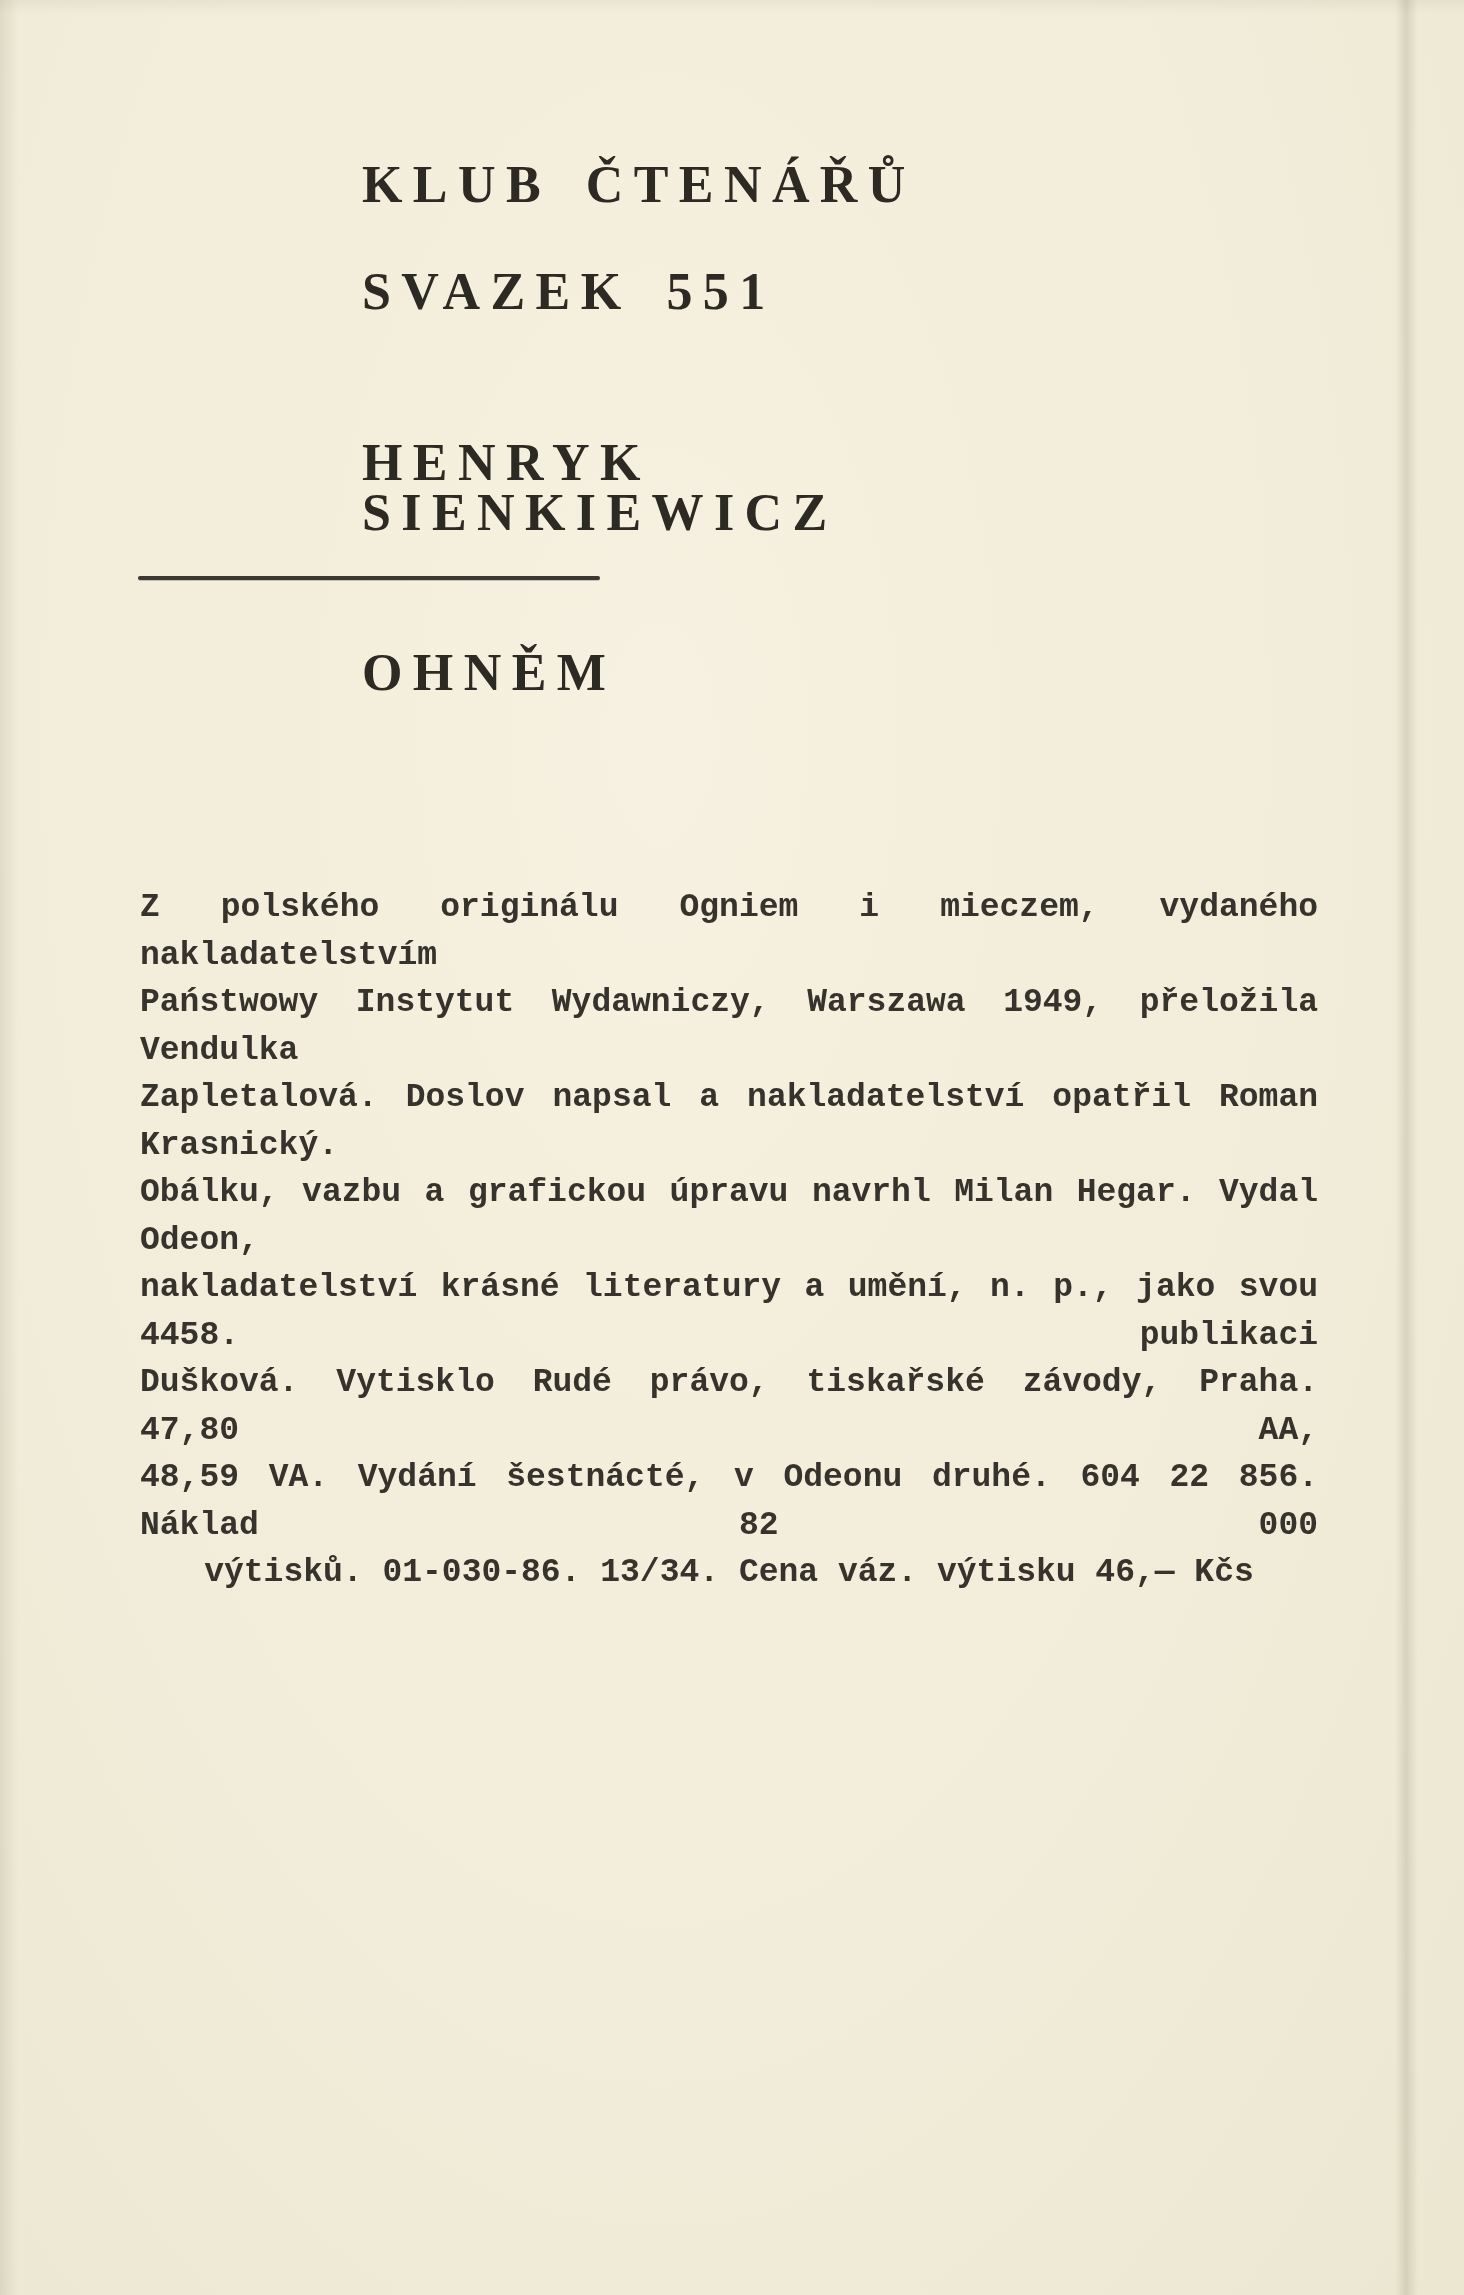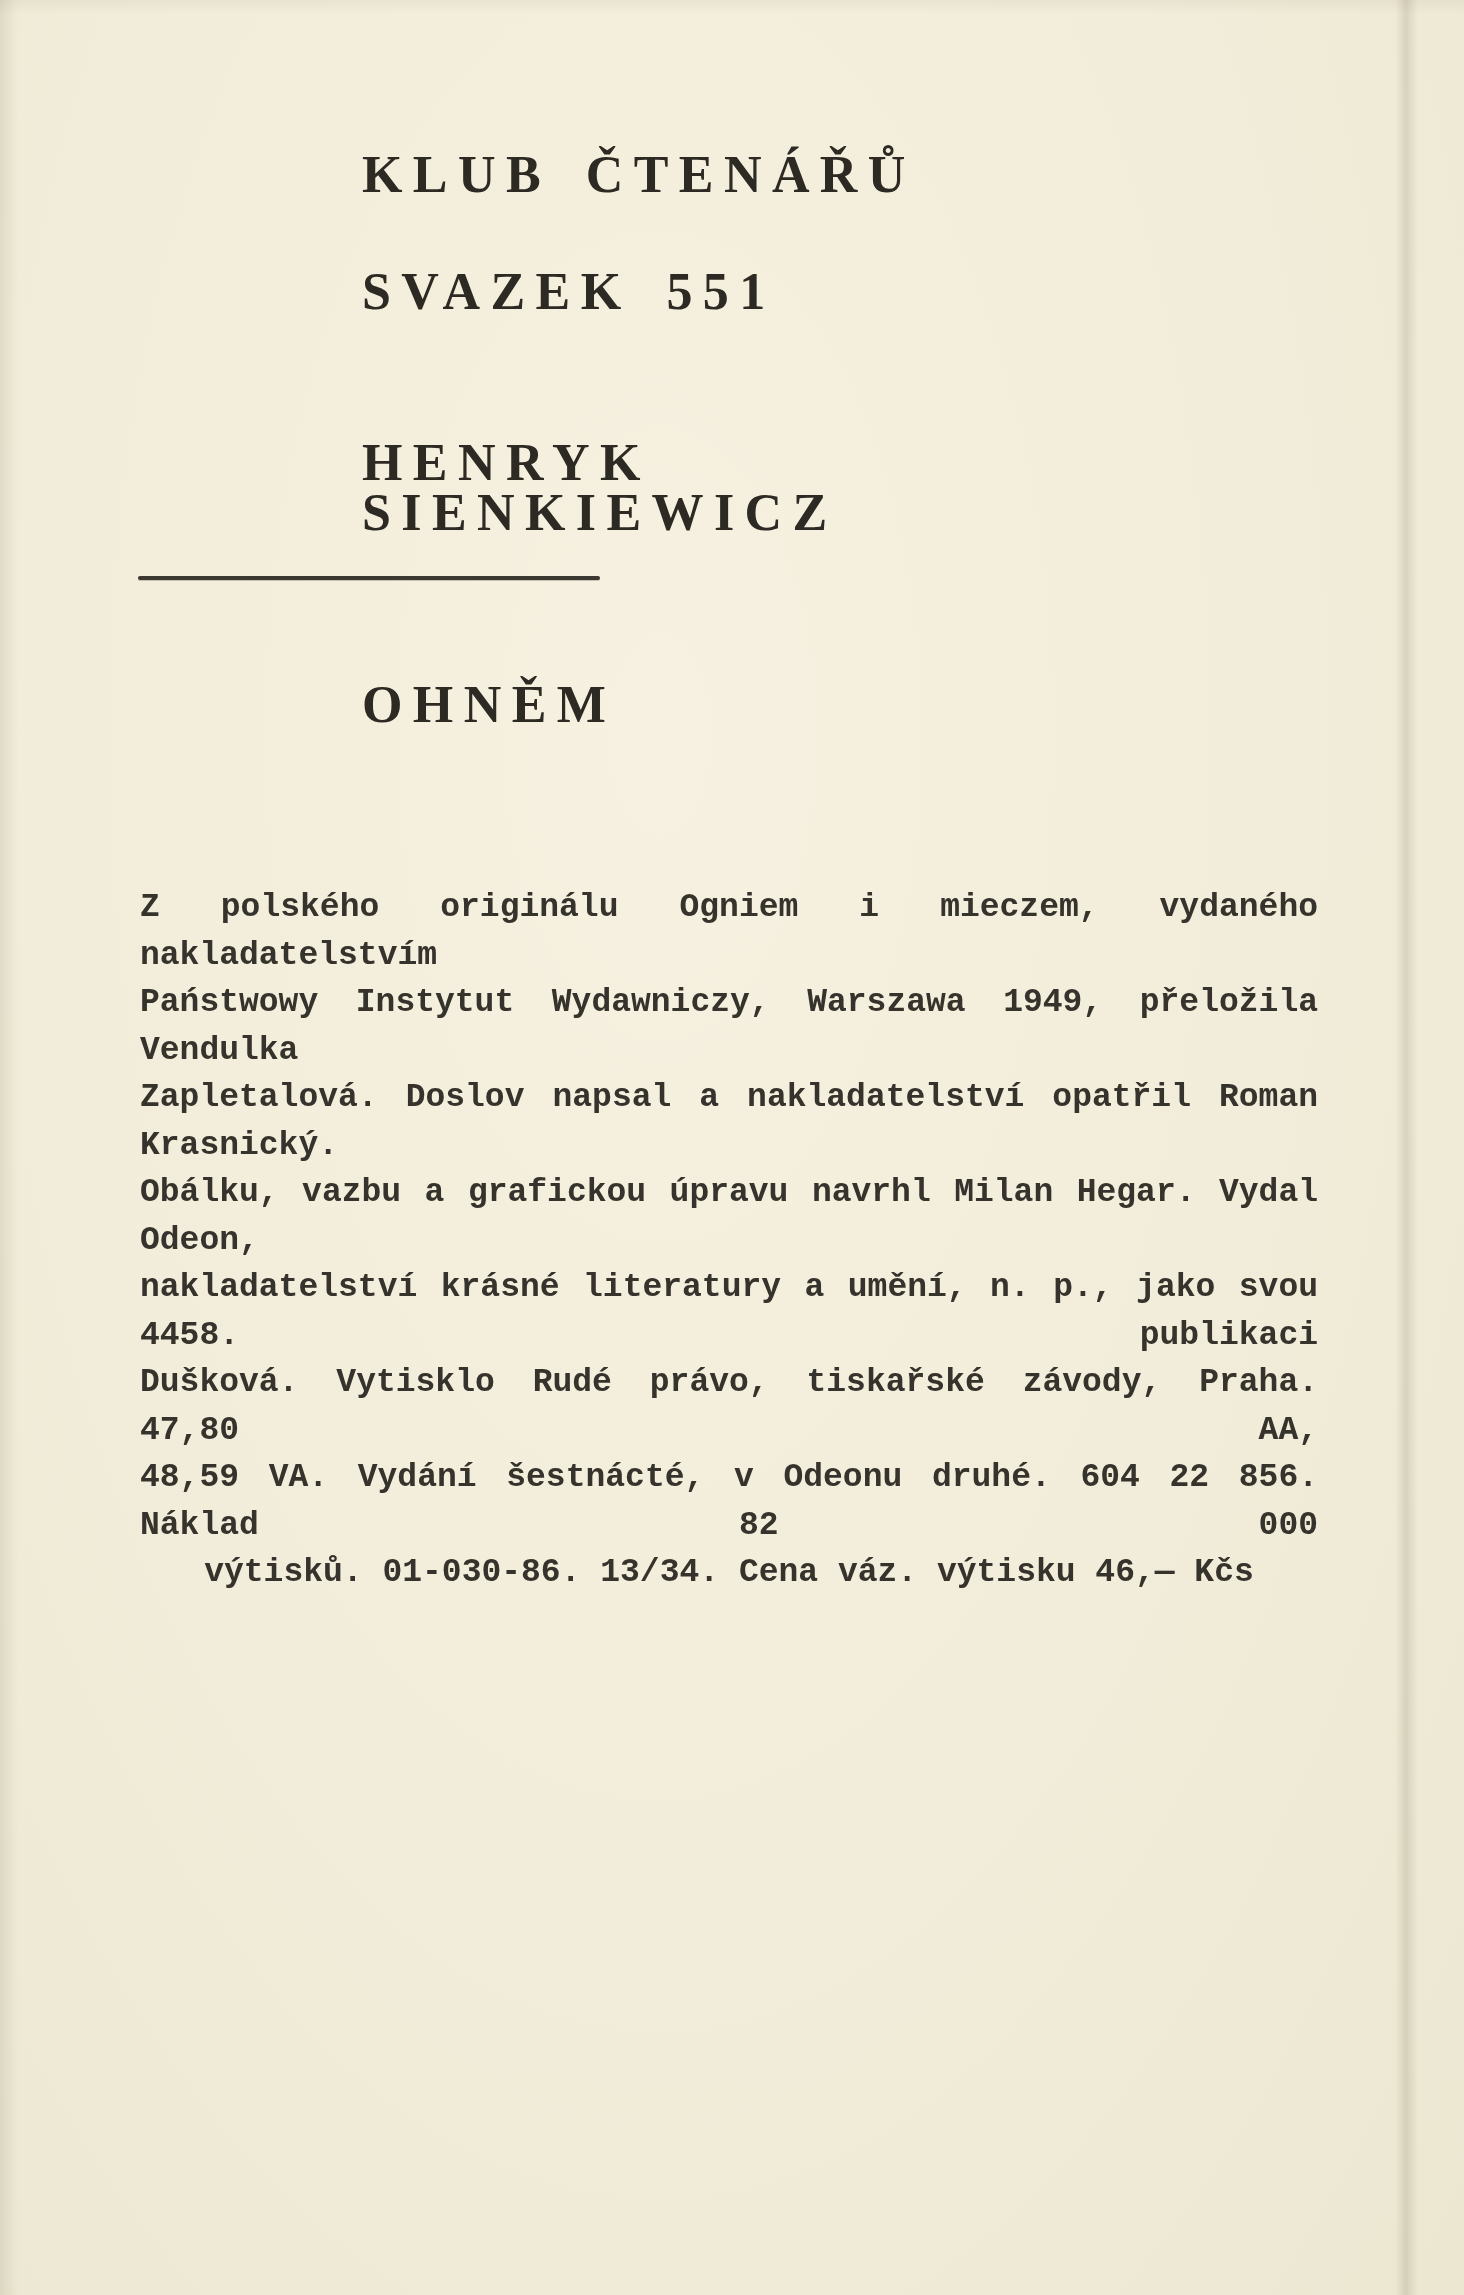--- a/index.html
+++ b/index.html
@@ -30,24 +30,24 @@
     position: absolute;
     left: 362px;
     font-weight: bold;
     font-size: 52px;
     line-height: 50px;
     letter-spacing: 0.20em;
     word-spacing: 0.22em;
     color: #2d2a24;
     white-space: nowrap;
   }
-  .klub   { top: 150px; }
+  .klub   { top: 160px; }
   .svazek { top: 267px; }
   .author { top: 426px; margin-top: 12px; }
-  .title  { top: 680px; }
+  .title  { top: 648px; }
 
   .rule {
     position: absolute;
     left: 138px;
     top: 576px;
     width: 462px;
     height: 4px;
     border-radius: 2px;
     background: #3b3831;
     box-shadow: 0 1px 0 rgba(59,56,49,0.25);

